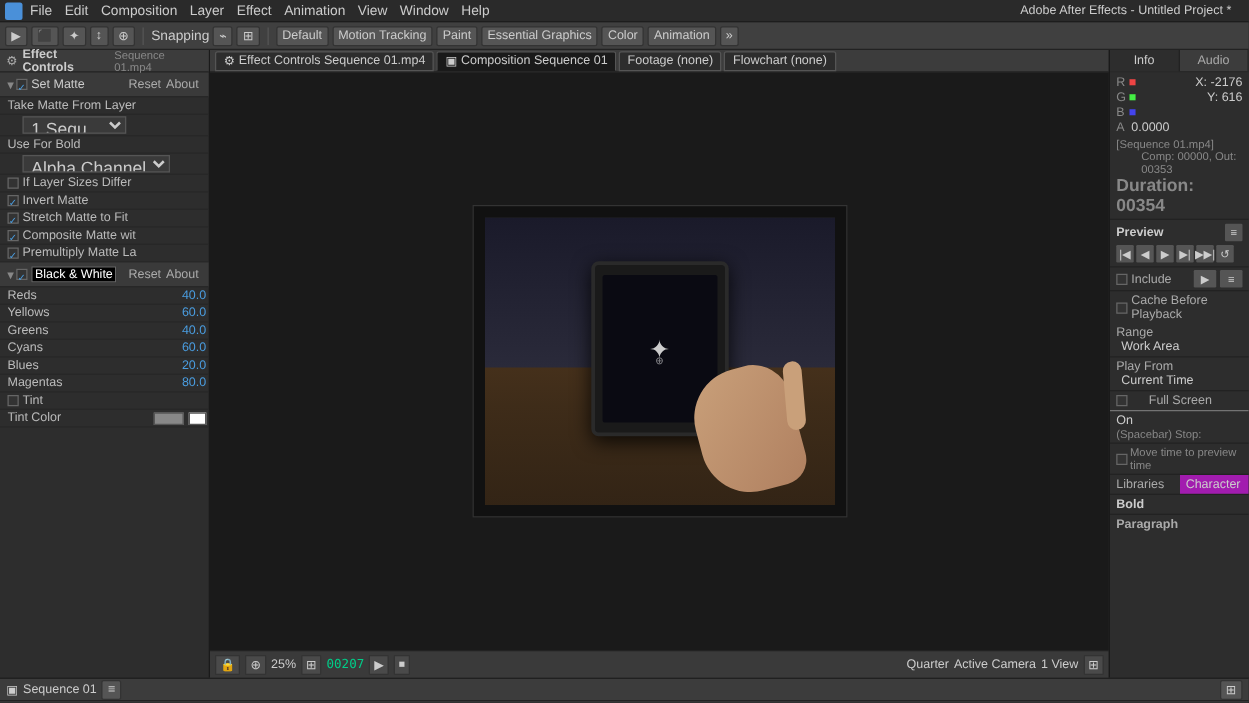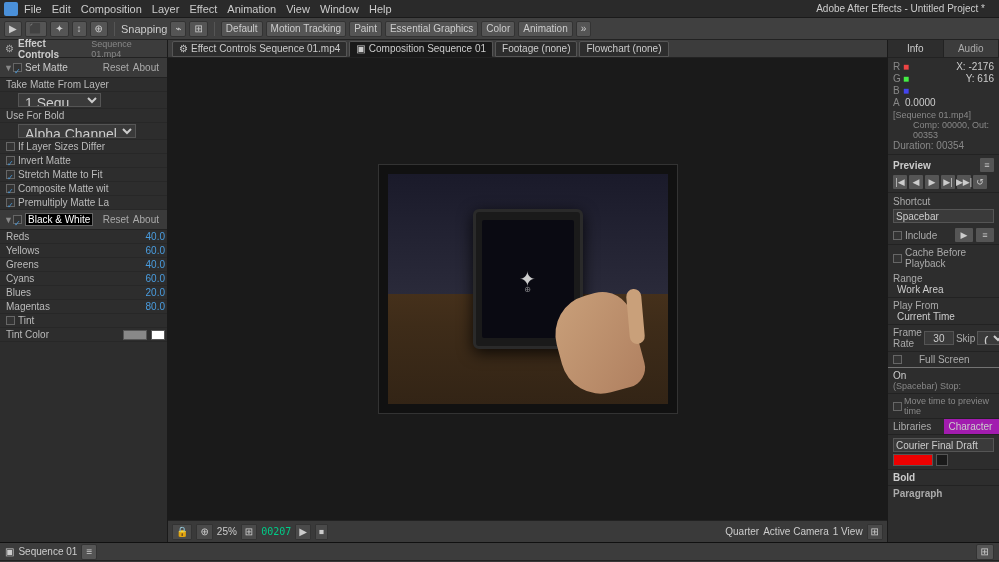--- a/index.html
+++ b/index.html
@@ -718,42 +718,38 @@
       <div class="info-row">
         <span class="info-label">B</span>
         <span class="info-value" style="color:#44e;">■</span>
       </div>
       <div class="info-row">
         <span class="info-label">A</span>
         <span style="font-size:10px;color:#ccc;margin-left:2px;">0.0000</span>
       </div>
       <div style="font-size:9px;color:#888;margin-top:2px;">[Sequence 01.mp4]</div>
       <div style="font-size:9px;color:#888;margin-left:20px;">Comp: 00000, Out: 00353</div>
-      <div style="font-size:10px;color:#888;">Duration: 00354</div>
+      <div style="font-size:14px;color:#888;font-weight:bold;">Duration: 00354</div>
     </div>
 
     <div class="preview-section">
       <div style="display:flex;align-items:center;justify-content:space-between;">
         <span style="font-size:10px;color:#ccc;font-weight:bold;">Preview</span>
         <button class="prev-btn">≡</button>
       </div>
       <div class="preview-controls">
         <button class="prev-btn">|◀</button>
         <button class="prev-btn">◀</button>
         <button class="prev-btn">▶</button>
         <button class="prev-btn">▶|</button>
         <button class="prev-btn">▶▶|</button>
         <button class="prev-btn">↺</button>
       </div>
     </div>
 
-    <div class="shortcut-section">
-      <div style="font-size:10px;color:#aaa;margin-bottom:2px;">Shortcut</div>
-      <input class="shortcut-input" type="text" value="Spacebar" style="">
-    </div>
 
     <div class="include-row">
       <div class="small-checkbox"></div>
       <span style="font-size:10px;color:#aaa;">Include</span>
       <button class="prev-btn" style="margin-left:auto;width:18px;">▶</button>
       <button class="prev-btn" style="width:18px;">≡</button>
     </div>
 
     <div class="cache-row">
       <div class="small-checkbox"></div>
@@ -763,29 +759,20 @@
     <div class="range-section">
       <div style="font-size:10px;color:#aaa;">Range</div>
       <div style="font-size:10px;color:#ccc;padding-left:4px;">Work Area</div>
     </div>
 
     <div class="play-section">
       <div style="font-size:10px;color:#aaa;">Play From</div>
       <div style="font-size:10px;color:#ccc;padding-left:4px;">Current Time</div>
     </div>
 
-    <div class="fps-row">
-      <span style="font-size:10px;color:#aaa;">Frame Rate</span>
-      <input class="fps-input" type="text" value="30" style="">
-      <span style="font-size:10px;color:#aaa;">Skip</span>
-      <select class="dropdown-small" style="width:30px;">
-        <option>0</option>
-      </select>
-
-    </div>
 
     <div class="fullscreen-row">
       <div class="small-checkbox"></div>
       <span style="font-size:10px;color:#aaa;">Full Screen</span>
     </div>
 
     <div style="padding:2px 5px;font-size:10px;color:#ccc;border-bottom:1px solid #222;">
       <div class="on-label">On</div>
       <div style="font-size:9px;color:#888;">(Spacebar) Stop:</div>
     </div>
@@ -798,27 +785,20 @@
 
     <div style="display:flex;border-bottom:1px solid #222;">
       <div style="flex:1;padding:2px 5px;font-size:10px;color:#aaa;cursor:pointer;">
         <span>Libraries</span>
       </div>
       <div style="flex:1;padding:2px 5px;font-size:10px;color:#ccc;cursor:pointer;background:#a21caf;">
         <span>Character</span>
       </div>
     </div>
 
-    <div style="padding:3px 5px;border-bottom:1px solid #222;">
-      <input class="font-input" type="text" value="Courier Final Draft" style="">
-      <div style="display:flex;align-items:center;gap:3px;margin-top:2px;">
-        <div class="font-color-swatch"></div>
-        <div style="width:12px;height:12px;background:#1a1a1a;border:1px solid #555;"></div>
-      </div>
-    </div>
 
     <div class="bold-row">
       <span style="font-size:10px;color:#ccc;font-weight:bold;">Bold</span>
     </div>
 
     <div class="paragraph-section">
       <span style="font-size:10px;color:#aaa;font-weight:bold;">Paragraph</span>
     </div>
   </div>
 

